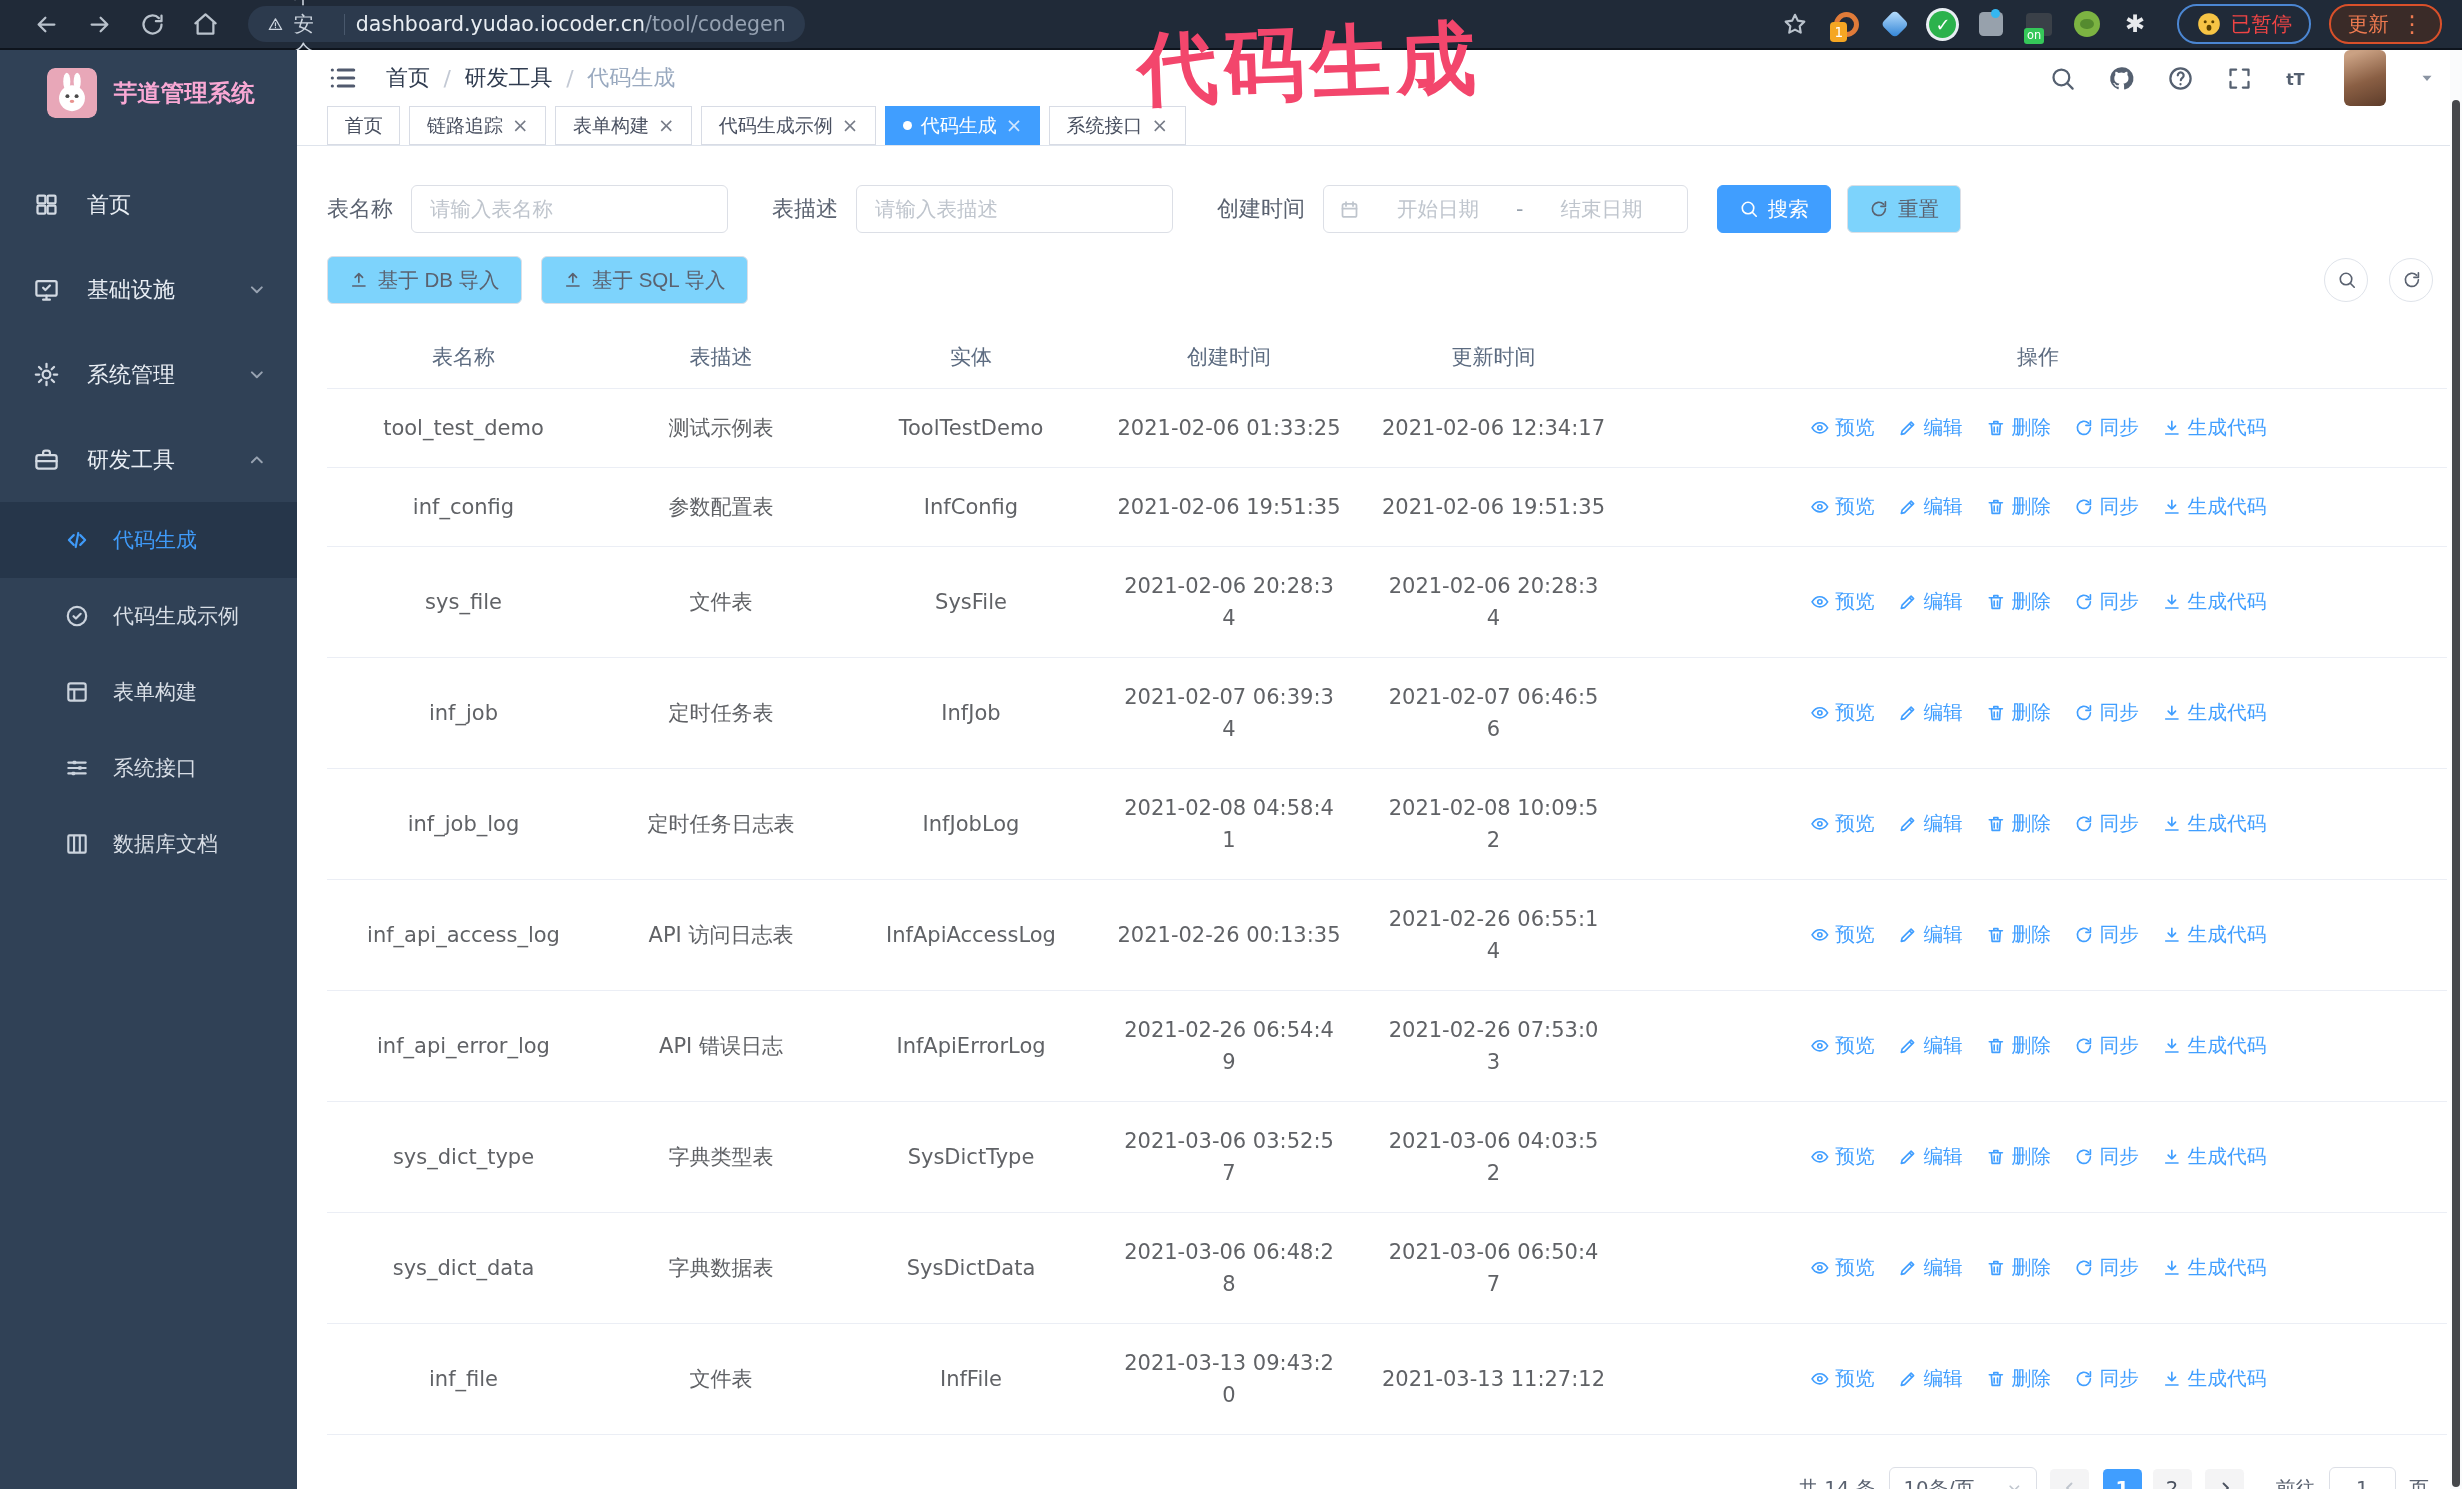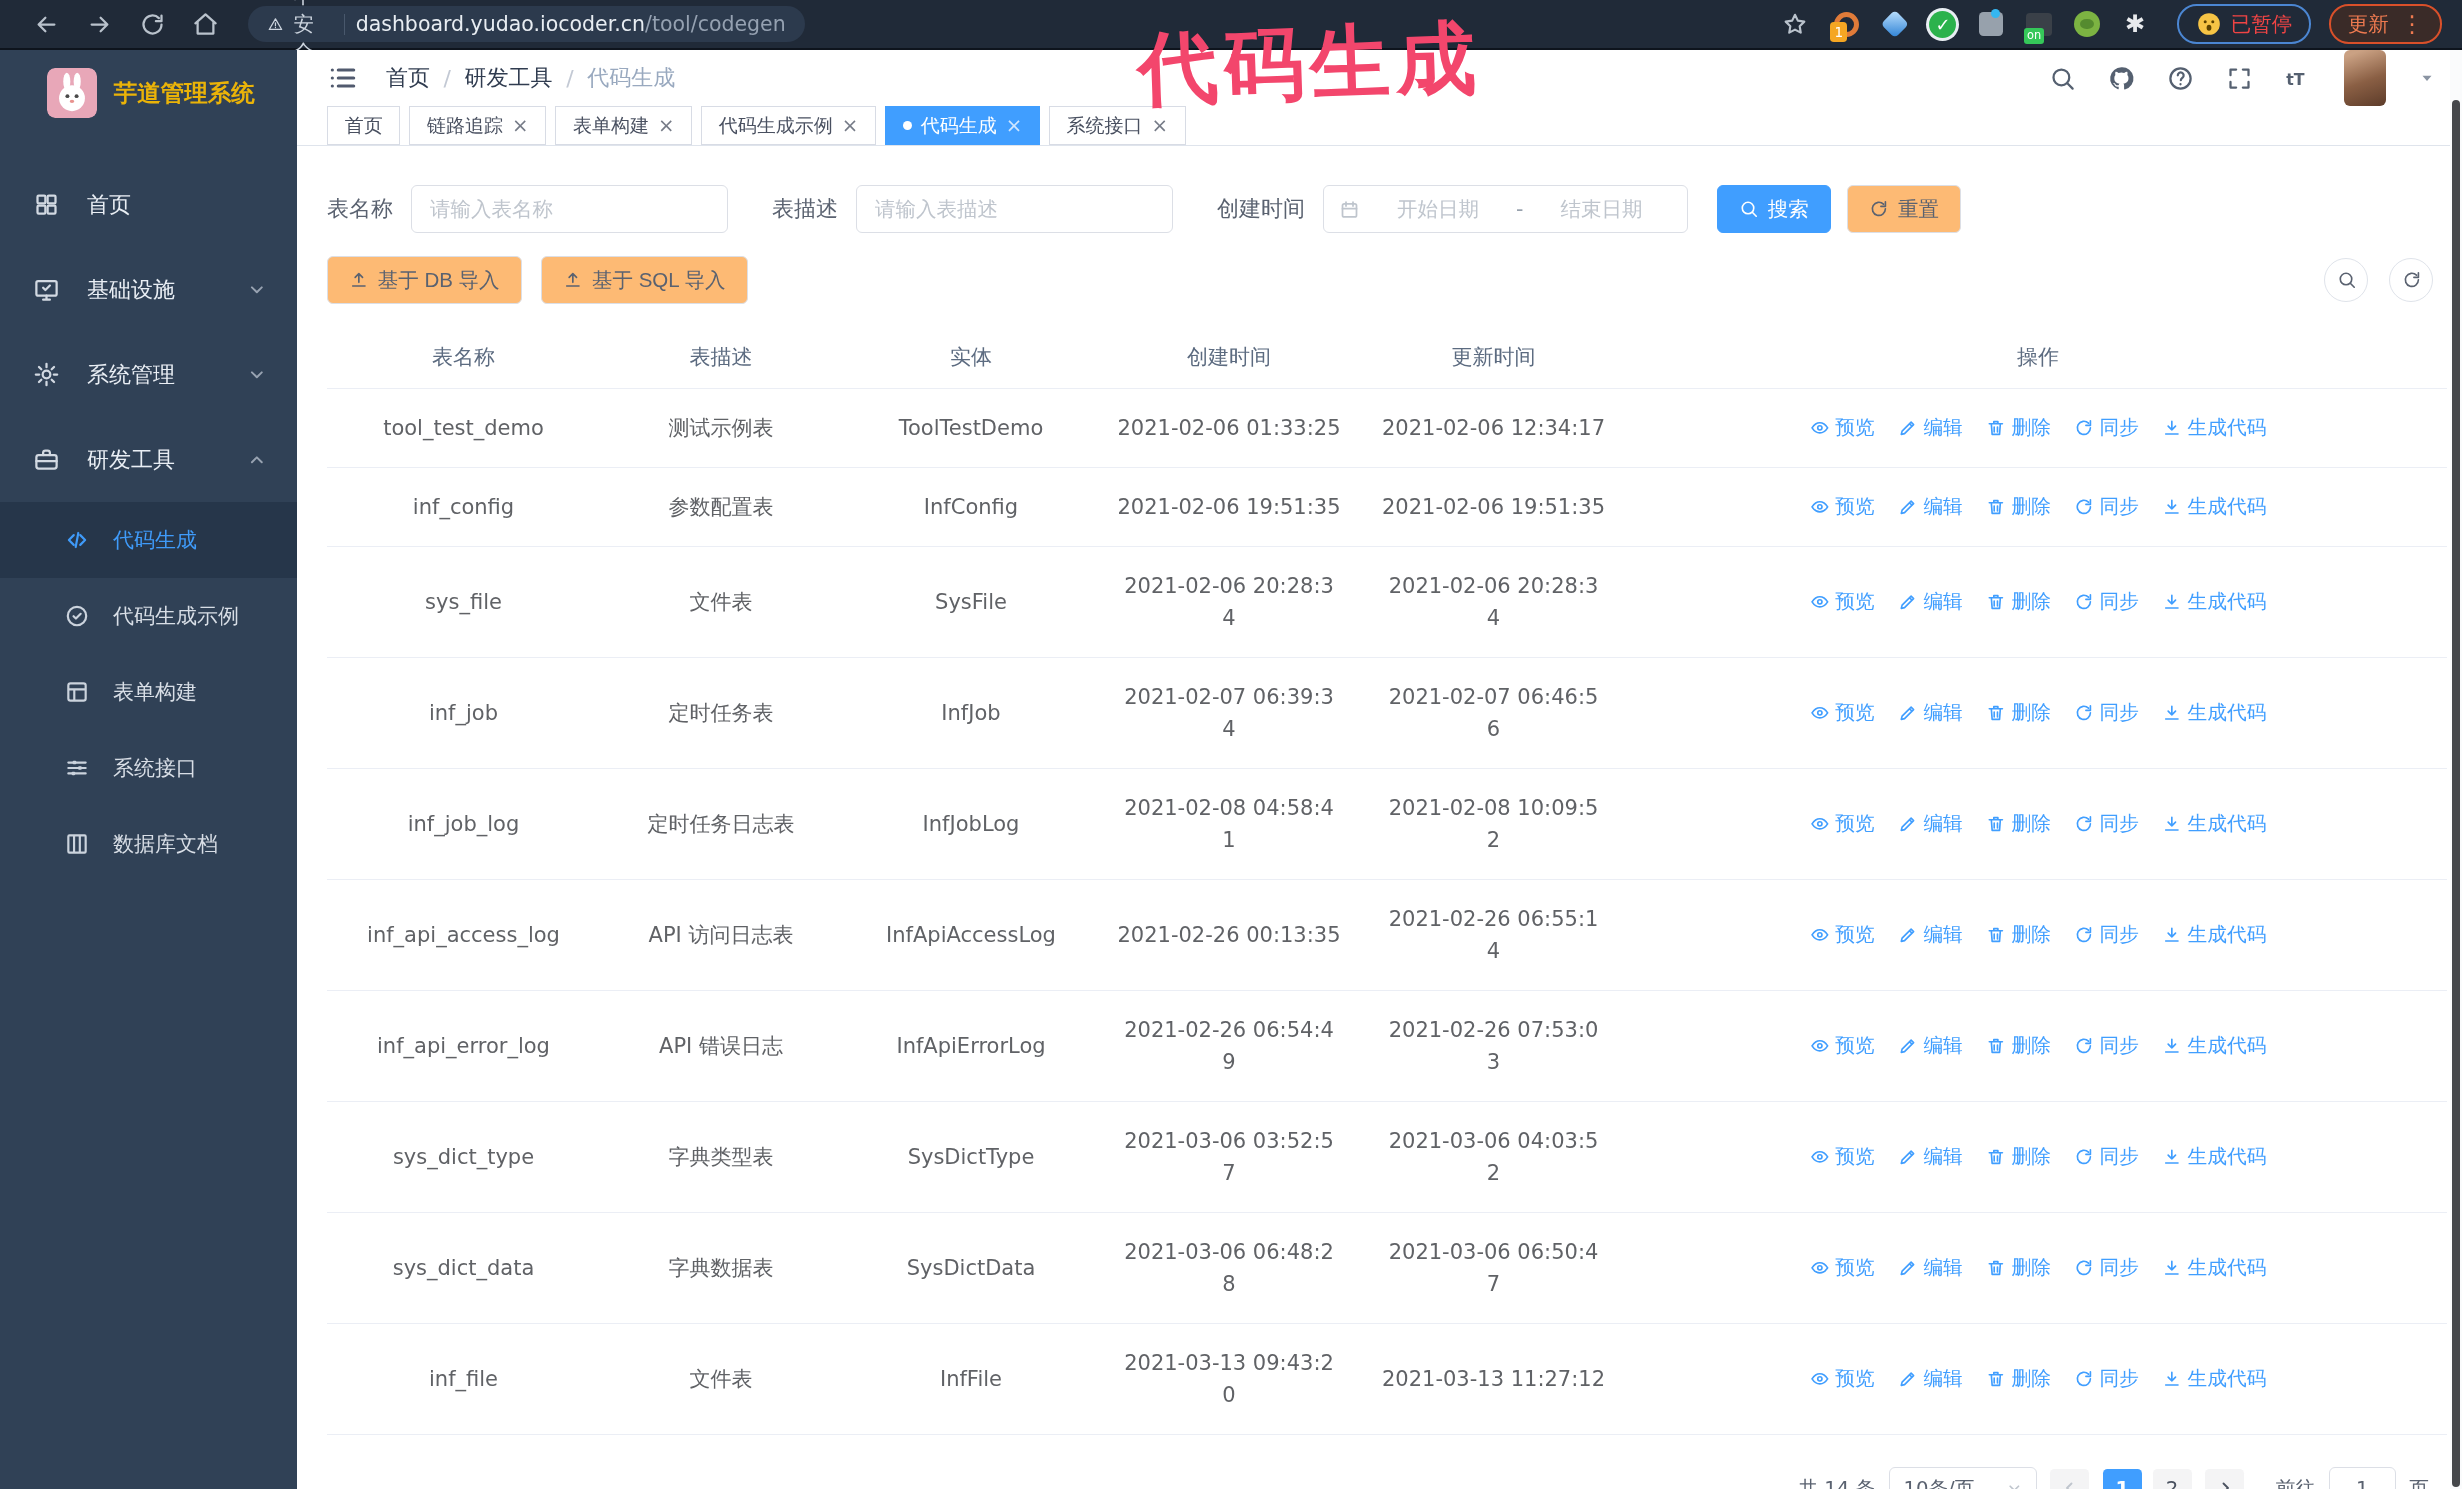--- a/index.html
+++ b/index.html
@@ -45,21 +45,21 @@
   .pill.update{border:2.3px solid #d9502a;background:#3a2b28;color:#ee7a50;}
   .pill .dots{font-size:23px;margin-left:3px;color:inherit;}
   .faceic{width:26px;height:26px;}
 
   
   .app{display:flex;height:1440px;background:#fff;}
   .sidebar{width:297px;flex:none;background:#304156;overflow:hidden;}
   .logo-row{height:85px;display:flex;align-items:center;gap:16.7px;padding-left:47px;}
   .logo-img{width:50px;height:50px;border-radius:7.6px;overflow:hidden;}
   .logo-img svg{width:50px;height:50px;}
-  .logo-title{font-size:23.5px;font-weight:bold;color:#eab308;}
+  .logo-title{font-size:23.5px;font-weight:bold;color:#f9a8d4;}
   .menu{padding-top:27px;}
   .menu-item{height:85px;display:flex;align-items:center;padding:0 30px 0 33px;color:#e9eef4;font-size:22px;gap:27px;cursor:pointer;}
   .menu-item .mic{width:27px;height:27px;color:#d2d9e2;}
   .menu-item .chev{margin-left:auto;width:19.7px;height:19.7px;color:#97a2b1;}
   .submenu .menu-item{height:76px;padding-left:64px;font-size:21px;color:#d8dee6;gap:23px;}
   .submenu .menu-item .mic{width:26px;height:26px;color:#cbd3dd;}
   .submenu .menu-item.active{background:#26364a;color:#3f9bfa;}
   .submenu .menu-item.active .mic{color:#3f9bfa;}
 
   .main{flex:1;display:flex;flex-direction:column;min-width:0;background:#fff;}
@@ -86,21 +86,21 @@
   .flabel.gap{margin-left:44px;}
   .text-inp{width:317px;height:48px;border:1.5px solid #dcdfe6;border-radius:6px;box-sizing:border-box;padding:0 18px;font-size:20.5px;color:#606266;outline:none;font-family:inherit;}
   .text-inp::placeholder{color:#bfc5cd;}
   .date-inp{width:365px;height:48px;border:1.5px solid #dcdfe6;border-radius:6px;box-sizing:border-box;display:flex;align-items:center;gap:7.6px;padding:0 15px;}
   .date-inp .cic{width:21px;height:21px;color:#bfc5cd;}
   .date-ph{flex:1;text-align:center;font-size:20.5px;color:#bfc5cd;white-space:nowrap;}
   .date-sep{color:#97a1ad;font-size:20.5px;}
   .btn{height:48px;border-radius:6px;font-size:20.5px;display:inline-flex;align-items:center;gap:9px;padding:0 21px;cursor:pointer;box-sizing:border-box;white-space:nowrap;}
   .btn .bic{width:19.7px;height:19.7px;}
   .btn.primary{background:#409eff;color:#fff;border:1.5px solid #409eff;margin-left:29px;}
-  .btn.plain{background:#fdba74;border:1.5px solid #dcdfe6;color:#5a6270;}
+  .btn.plain{background:#7dd3fc;border:1.5px solid #dcdfe6;color:#5a6270;}
   .btn.reset{margin-left:16.7px;}
 
   .toolbar-row{display:flex;align-items:center;margin-top:23px;}
   .toolbar-row .btn + .btn{margin-left:19.7px;}
   .round-group{margin-left:auto;display:flex;gap:21px;margin-right:13.6px;}
   .round-btn{width:44px;height:44px;border:1.5px solid #dfe3ea;border-radius:50%;display:flex;align-items:center;justify-content:center;color:#5a6270;cursor:pointer;box-sizing:border-box;background:#fff;}
   .round-btn .ric{width:19.7px;height:19.7px;}
 
   table.grid{width:100%;border-collapse:collapse;table-layout:fixed;margin-top:21px;}
   table.grid col.c1{width:273px;} table.grid col.c2{width:242px;}

